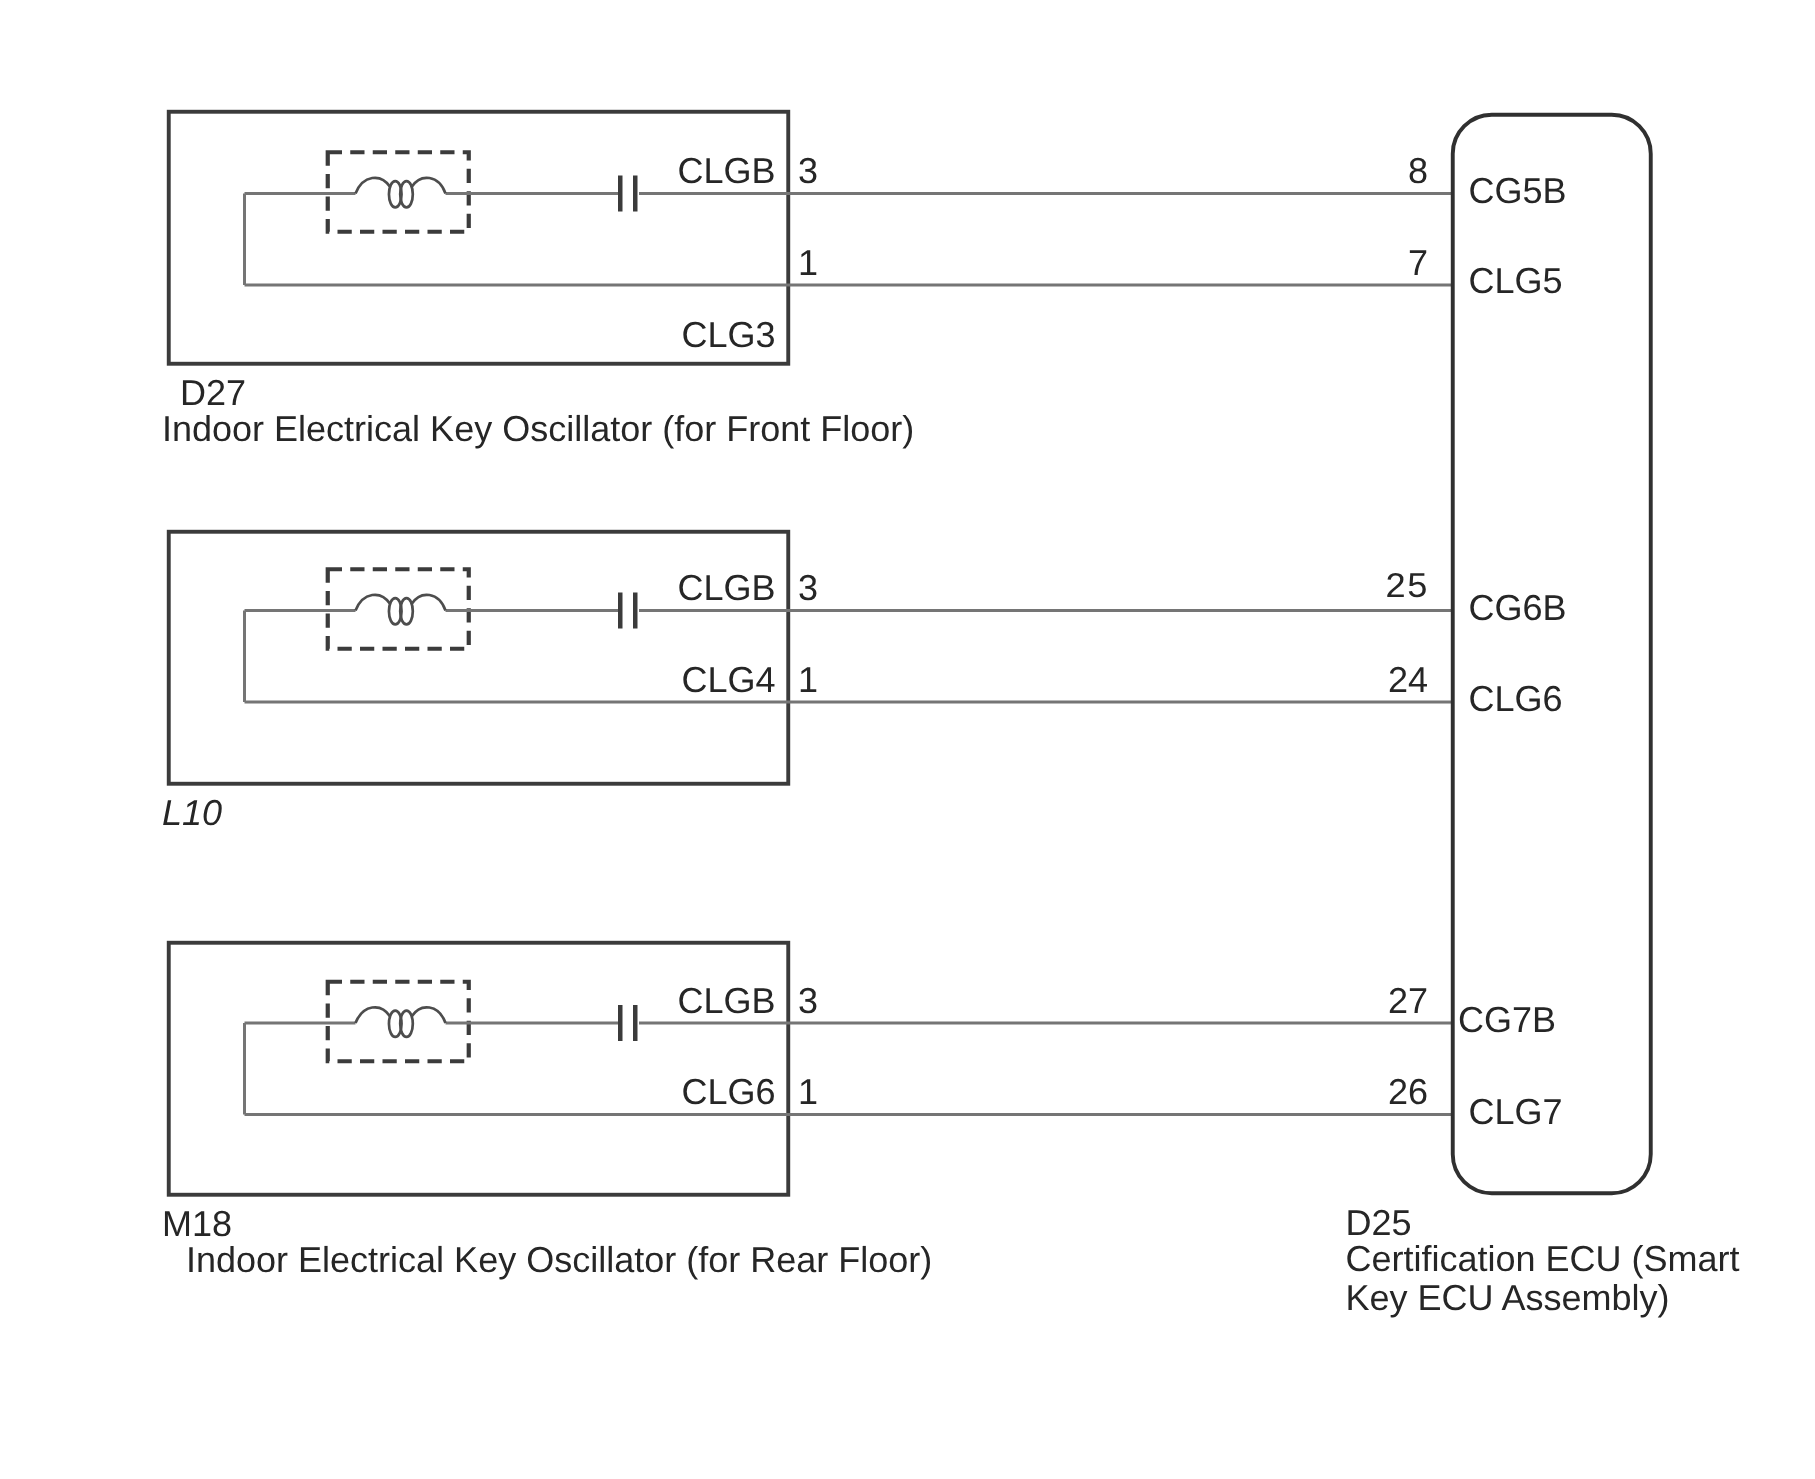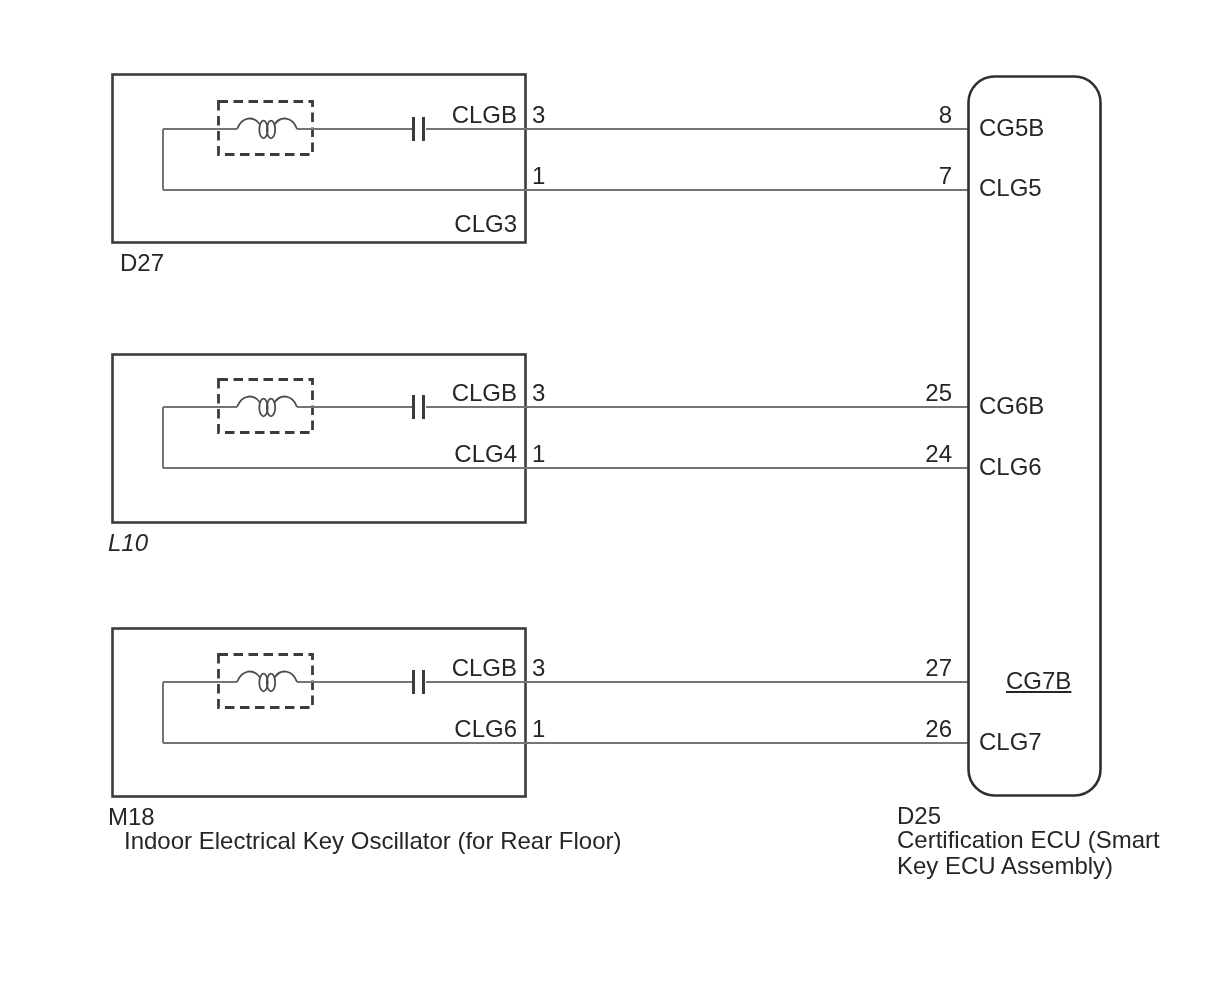--- a/index.html
+++ b/index.html
@@ -68,45 +68,46 @@
     </g>
 
     <rect class="ecu" x="968.5" y="76.5" width="132" height="719" rx="26" ry="26"></rect>
   </svg>
 
   <div class="txt ra" style="right:693px; top:103px;">CLGB</div>
   <div class="txt" style="left:532px;  top:103px;">3</div>
   <div class="txt ra" style="right:693px; top:164px;margin-top:48px;">CLG3</div>
   <div class="txt" style="left:532px;  top:164px;">1</div>
   <div class="txt" style="left:120px;  top:251px;">D27</div>
+  <div class="txt" style="left:108px;  top:275px;">Indoor Electrical Key Oscillator (for Front Floor)</div>
 
   <div class="txt ra" style="right:693px; top:381px;">CLGB</div>
   <div class="txt" style="left:532px;  top:381px;">3</div>
   <div class="txt ra" style="right:693px; top:442px;">CLG4</div>
   <div class="txt" style="left:532px;  top:442px;">1</div>
   <div class="txt" style="left:108px;  top:531px;font-style:italic;">L10</div>
 
   <div class="txt ra" style="right:693px; top:656px;">CLGB</div>
   <div class="txt" style="left:532px;  top:656px;">3</div>
   <div class="txt ra" style="right:693px; top:717px;">CLG6</div>
   <div class="txt" style="left:532px;  top:717px;">1</div>
   <div class="txt" style="left:108px;  top:805px;">M18</div>
   <div class="txt" style="left:108px;  top:829px;margin-left:16px;">Indoor Electrical Key Oscillator (for Rear Floor)</div>
 
   <div class="txt ra" style="right:258px; top:103px;">8</div>
   <div class="txt ra" style="right:258px; top:164px;">7</div>
-  <div class="txt ra" style="right:258px; top:381px;">25</div>
+  <div class="txt ra" style="right:258px; top:381px;font-family:Liberation Mono, monospace;">25</div>
   <div class="txt ra" style="right:258px; top:442px;text-align:center;">24</div>
   <div class="txt ra" style="right:258px; top:656px;">27</div>
   <div class="txt ra" style="right:258px; top:717px;">26</div>
 
   <div class="txt" style="left:979px; top:116px;">CG5B</div>
   <div class="txt" style="left:979px; top:176px;">CLG5</div>
   <div class="txt" style="left:979px; top:394px;">CG6B</div>
   <div class="txt" style="left:979px; top:455px;">CLG6</div>
-  <div class="txt" style="left:1006px; top:669px;text-decoration:underline;">CG7B</div>
+  <div class="txt" style="left:972px; top:669px;">CG7B</div>
   <div class="txt" style="left:979px; top:730px;">CLG7</div>
 
   <div class="txt" style="left:897px; top:804px;">D25</div>
   <div class="txt" style="left:897px; top:854px;">Key ECU Assembly)</div>
   <div class="txt" style="left:897px; top:828px;">Certification ECU (Smart</div>
 
 </div>
 
 </body></html>

